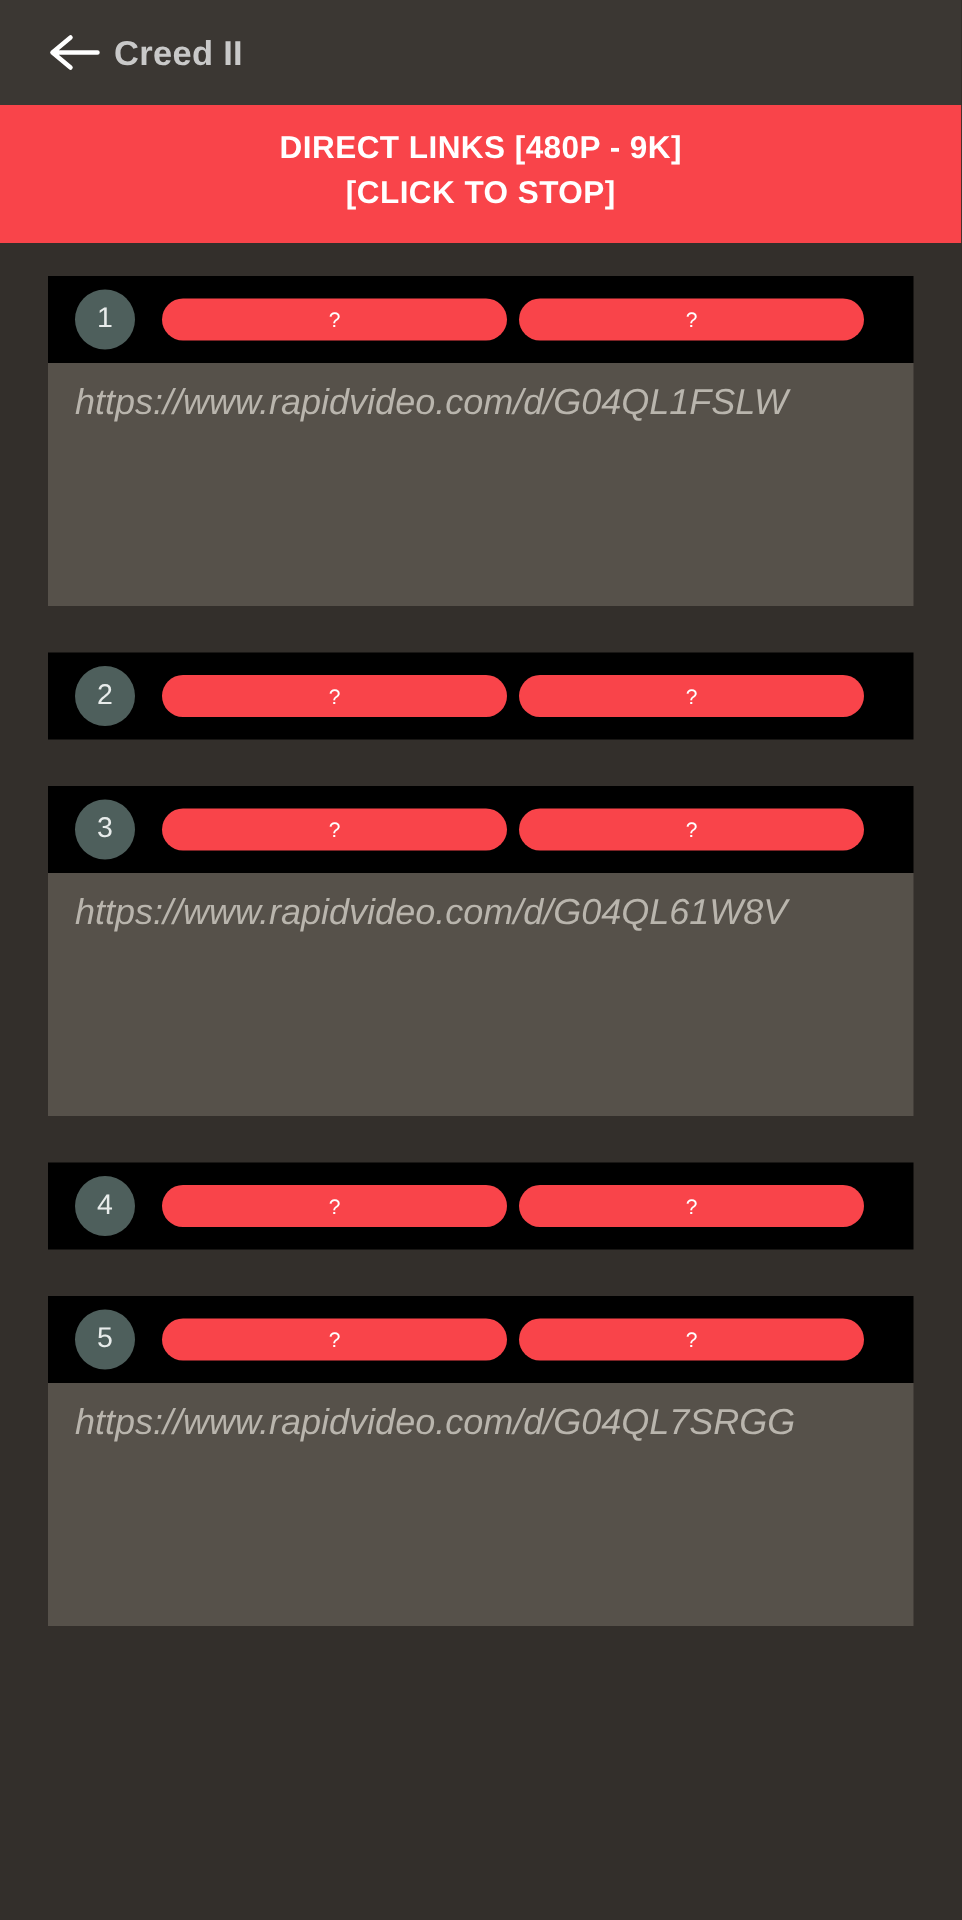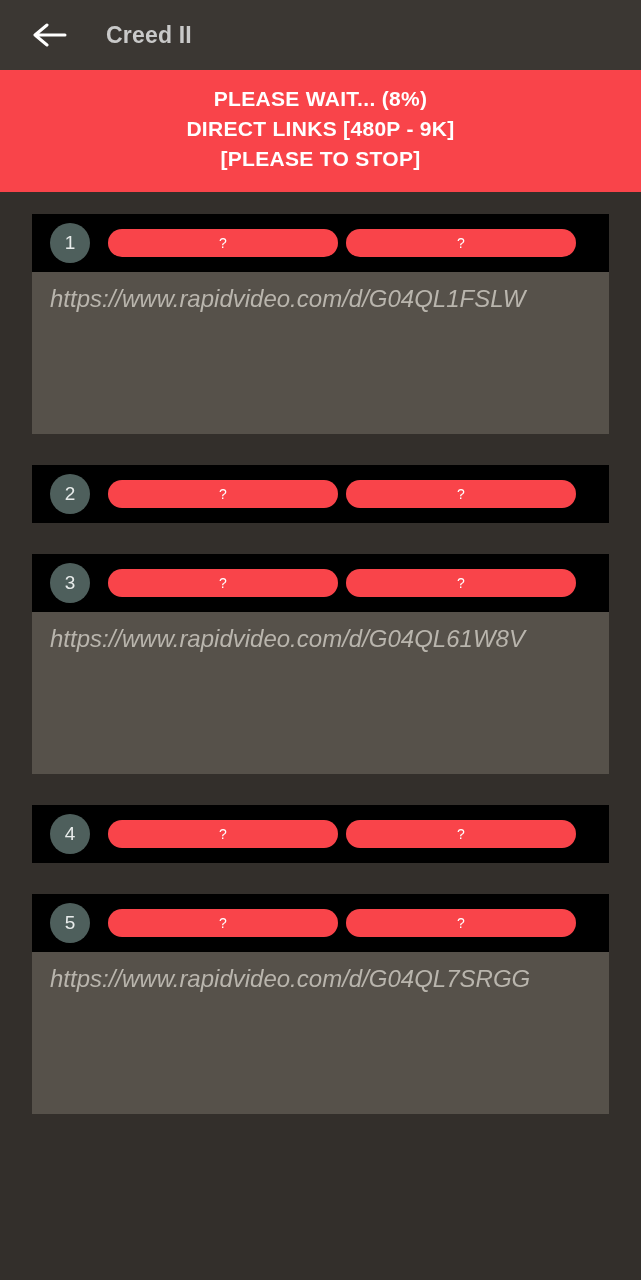--- a/index.html
+++ b/index.html
@@ -29,21 +29,20 @@
     width: 52px;
     height: 52px;
     display: flex;
     align-items: center;
     justify-content: center;
     flex: 0 0 auto;
     cursor: pointer;
   }
   .back-btn svg { display: block; }
   .appbar-title {
-    margin-left: 30px;
     color: #c9c9c9;
     font-size: 23px;
     font-weight: bold;
     letter-spacing: 0.2px;
     white-space: nowrap;
   }
 
   
   .banner {
     background: #f9444a;
@@ -133,23 +132,22 @@
       <span>
         <svg width="34" height="26" viewBox="0 0 34 26" aria-hidden="true">
           <path d="M2 13 L14 3 M2 13 L14 23 M2 13 L32 13" stroke="#ffffff" stroke-width="3" fill="none" stroke-linecap="round" stroke-linejoin="round"></path>
         </svg>
       </span>
     </div>
     <div class="appbar-title">Creed II</div>
   </div>
 
   <div class="banner">
-    <div class="banner-line">PLEASE WAIT... (8%)</div>
     <div class="banner-line">DIRECT LINKS [480P - 9K]</div>
-    <div class="banner-line">[PLEASE TO STOP]</div>
+    <div class="banner-line">[CLICK TO STOP]</div>
   </div>
 
   <div class="card-list">
 
     <div class="card">
       <div class="card-header">
         <div class="badge">1</div>
         <div class="pill pill-a">?</div>
         <div class="pill pill-b">?</div>
       </div>

